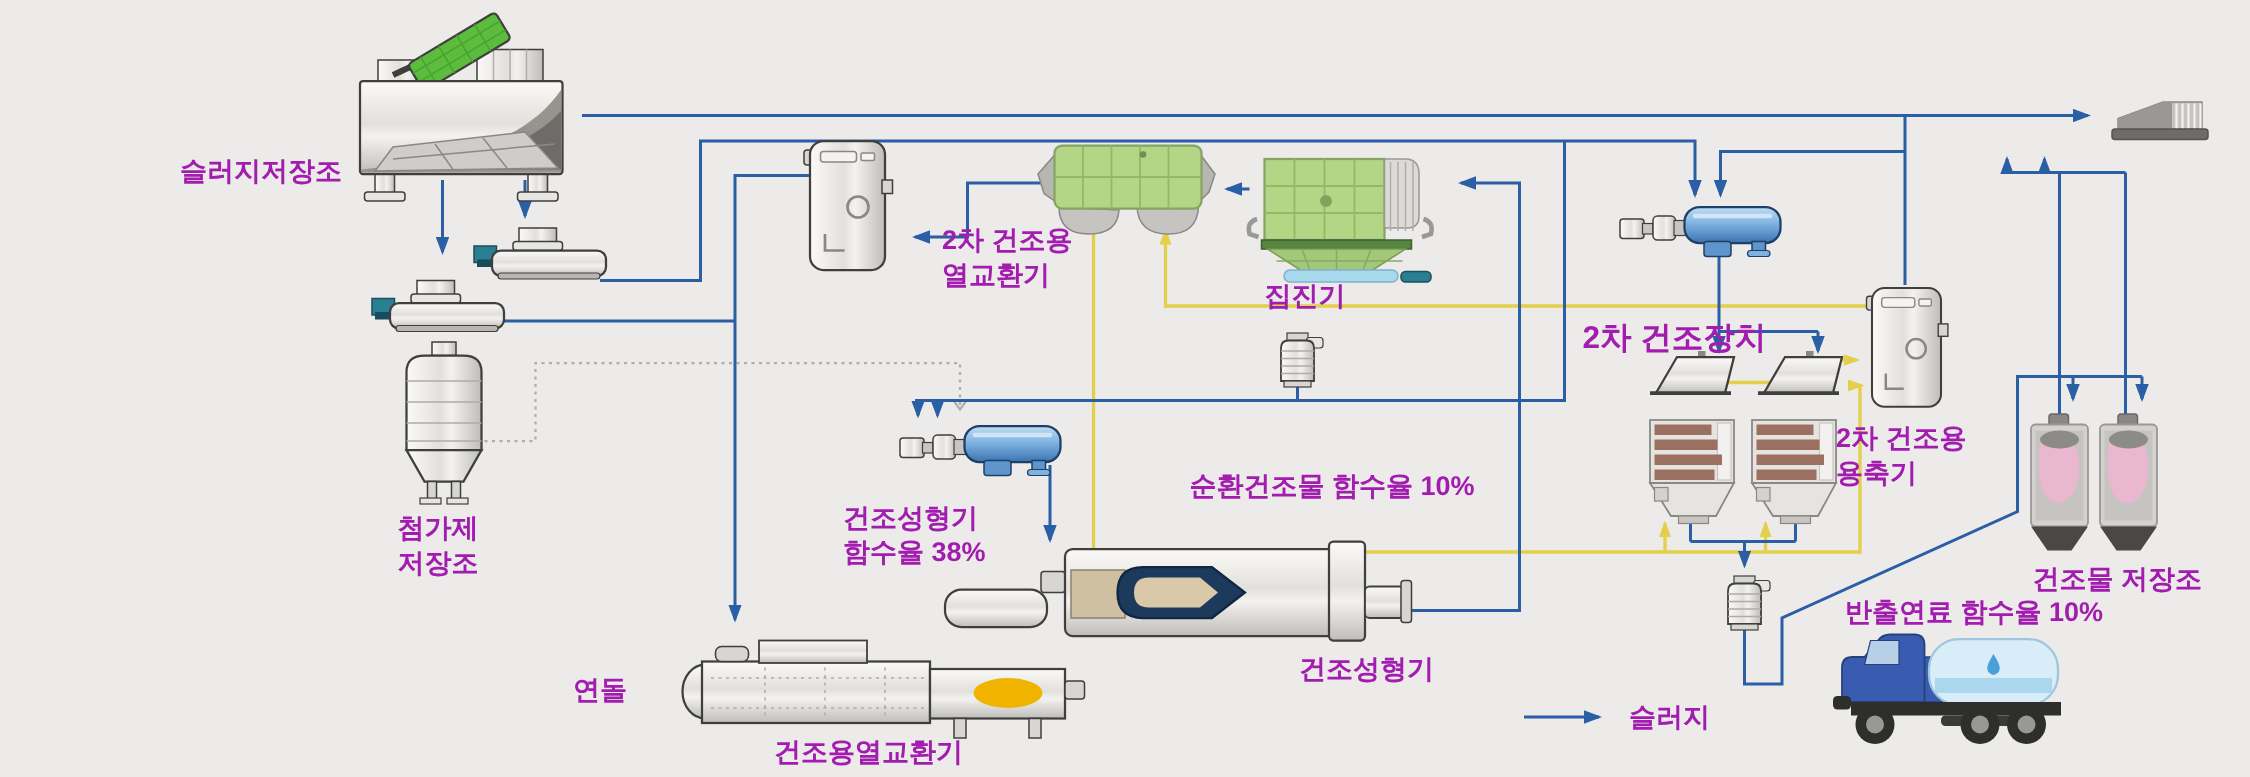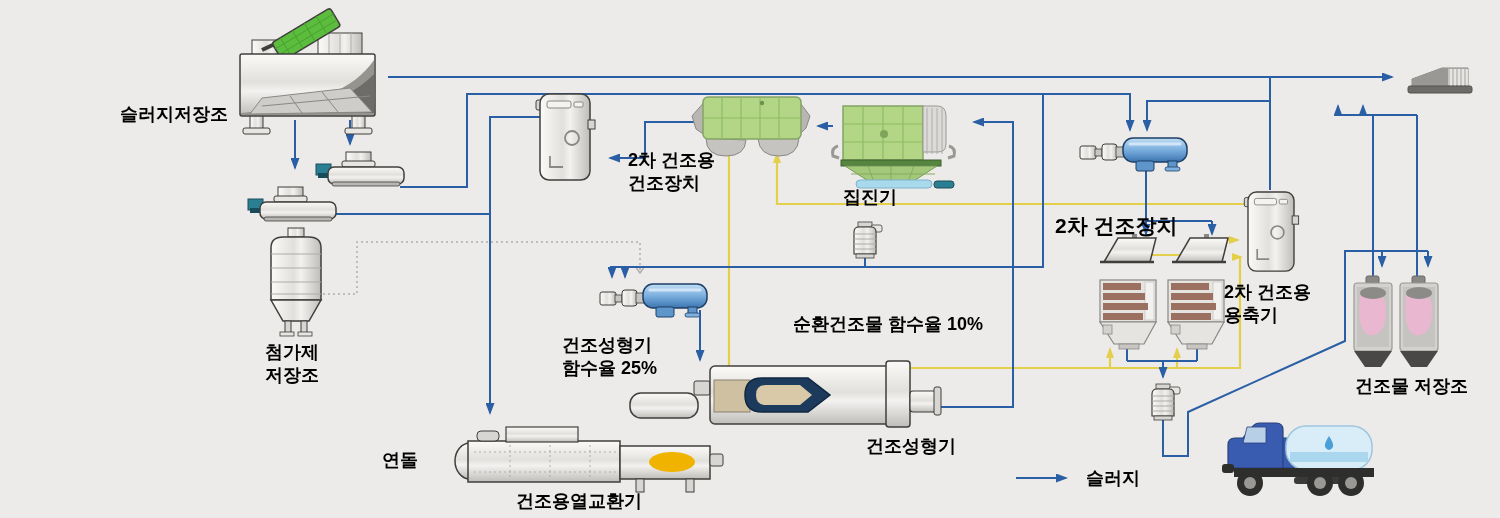--- a/index.html
+++ b/index.html
@@ -1,19 +1,19 @@
 <!DOCTYPE html>
 <html><head>
 <meta charset="utf-8">
 <style>
   html,body{margin:0;padding:0;background:#ecebe9;}
   .stage{position:relative;width:1500px;height:518px;background:#ecebe9;overflow:hidden;
          font-family:"Liberation Sans",sans-serif;}
   .stage svg{position:absolute;left:0;top:0;z-index:1;}
-  .lbl{position:absolute;color:#000000;font-weight:bold;font-size:18px;line-height:23px;
+  .lbl{position:absolute;color:#a21caf;font-weight:bold;font-size:18px;line-height:23px;
        white-space:nowrap;z-index:3;}
   .ctr{text-align:left;}
   .sm{font-size:21px;}
 </style>
 </head>
 <body>
 
 <div class="stage">
 
 <svg width="1500" height="518" viewBox="0 0 1500 518">
@@ -282,44 +282,45 @@
 <div class="lbl" style="left:120px;top:103px;">슬러지저장조</div>
 
 <div class="lbl" style="left:265px;top:341px;">
   <div>첨가제</div>
   <div>저장조</div>
 </div>
 
 
 <div class="lbl ctr" style="left:628px;top:149px;width:120px;">
   <div>2차 건조용</div>
-  <div>건조장치</div>
+  <div>열교환기</div>
 </div>
 
 <div class="lbl" style="left:843px;top:186px;">집진기</div>
 
 
 <div class="lbl sm" style="left:1055px;top:214px;">2차 건조장치</div>
 
 <div class="lbl ctr" style="left:1224px;top:281px;width:115px;">
   <div>2차 건조용</div>
   <div>용축기</div>
 </div>
 
 <div class="lbl" style="left:793px;top:284px;margin-top:29px;">순환건조물 함수율 10%</div>
 
 <div class="lbl ctr" style="left:562px;top:334px;width:108px;">
   <div>건조성형기</div>
-  <div>함수율 25%</div>
+  <div>함수율 38%</div>
 </div>
 
 <div class="lbl" style="left:866px;top:435px;">건조성형기</div>
 
 <div class="lbl" style="left:382px;top:449px;">연돌</div>
 
 <div class="lbl" style="left:516px;top:490px;">건조용열교환기</div>
 
 <div class="lbl" style="left:1355px;top:375px;">건조물 저장조</div>
 
+<div class="lbl" style="left:1230px;top:397px;">반출연료 함수율 10%</div>
 
 <div class="lbl" style="left:1086px;top:467px;">슬러지</div>
 
 </div>
 
 </body></html>

